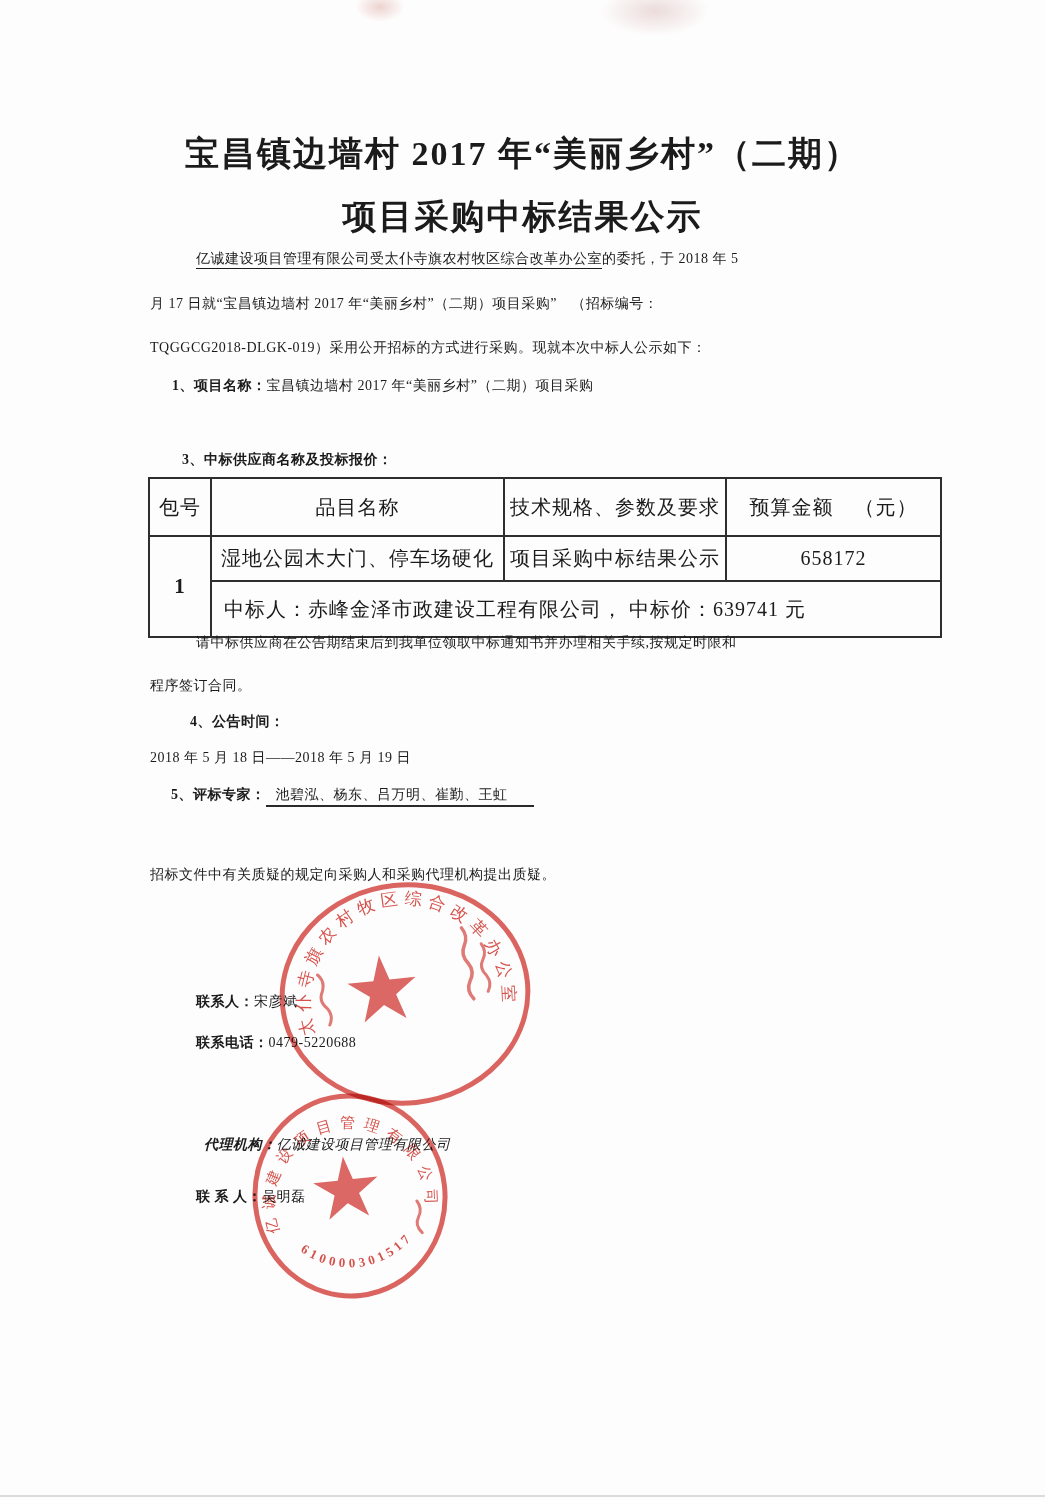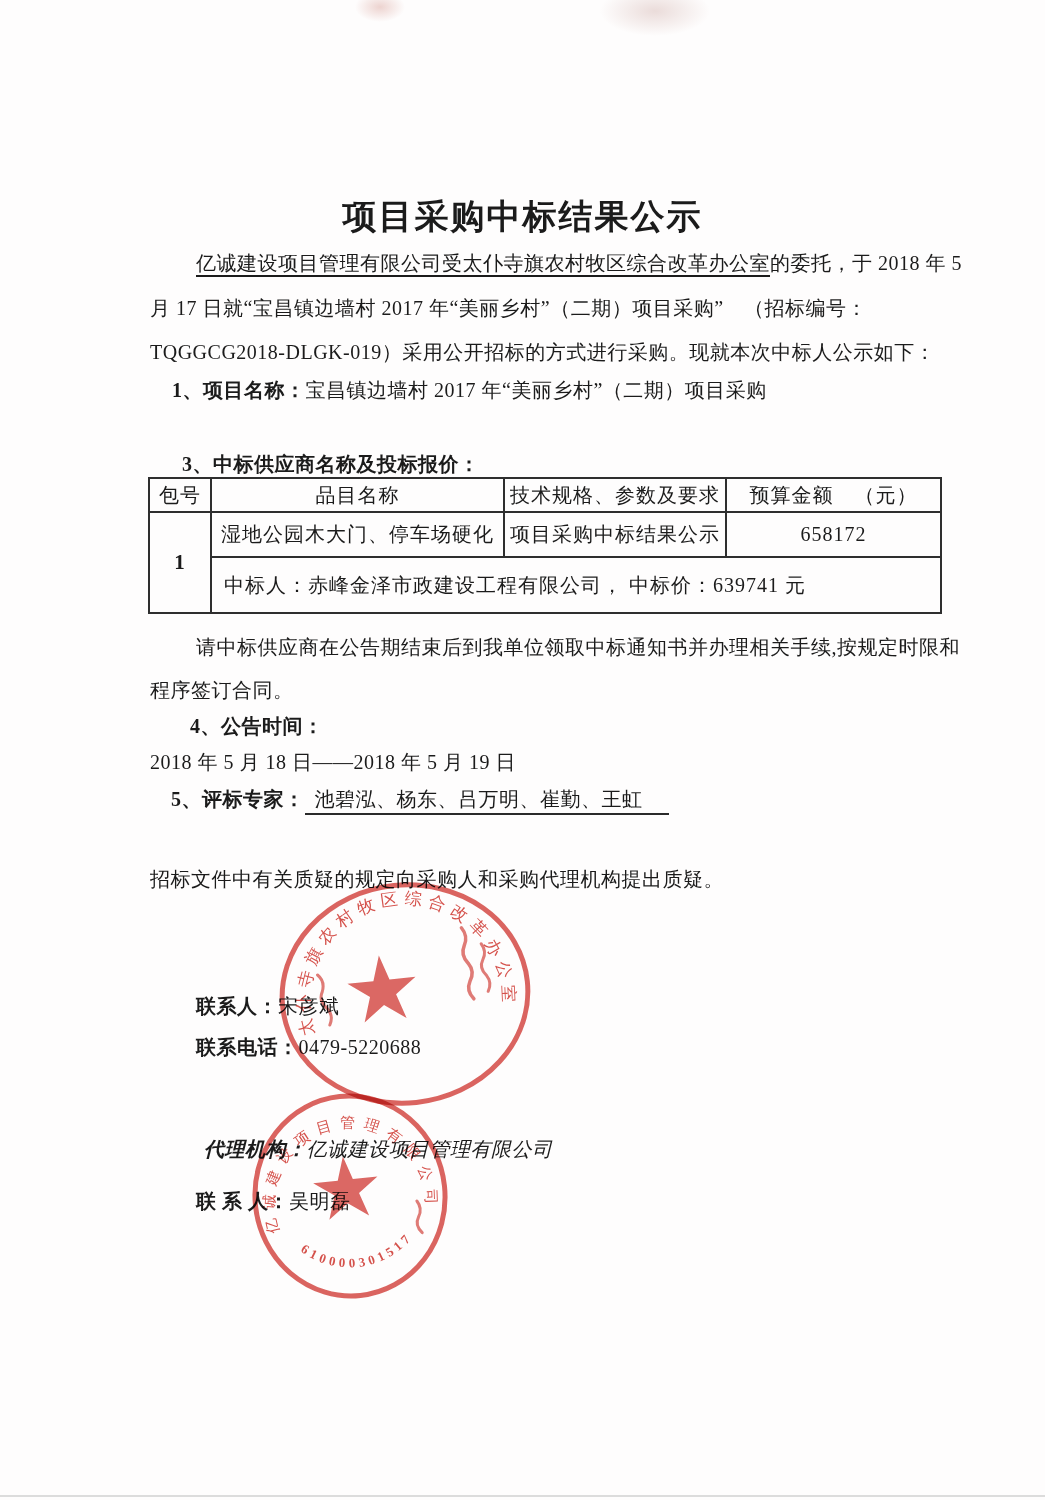--- a/index.html
+++ b/index.html
@@ -7,32 +7,32 @@
   body { background:#fff; font-family:"Liberation Serif","DejaVu Serif",serif; color:var(--ink); }
   .page { position:relative; width:1045px; height:1500px; background:#fefdfd; overflow:hidden; }
 
   .smudge { position:absolute; border-radius:50%; pointer-events:none; }
   .smudge-a { left:355px; top:-8px; width:50px; height:30px;
     background:radial-gradient(closest-side, rgba(216,160,152,.45), rgba(216,160,152,0)); }
   .smudge-b { left:600px; top:-14px; width:110px; height:50px;
     background:radial-gradient(closest-side, rgba(205,170,165,.40), rgba(205,170,165,0)); }
   .edge-bottom { position:absolute; left:0; right:0; bottom:3px; height:2px; background:#dcdcdc; }
 
-  .line { position:absolute; font-size:20px; white-space:nowrap; letter-spacing:.5px; }
+  .line { position:absolute; font-size:14px; white-space:nowrap; letter-spacing:.5px; }
   .title { position:absolute; left:0; width:100%; text-align:center;
            font-size:34px; font-weight:bold; letter-spacing:2px; white-space:nowrap; }
   .b { font-weight:bold; }
   .u { text-decoration:underline; text-underline-offset:5px; }
   .u2 { border-bottom:2px solid #2a2a2a; padding:0 26px 3px 10px; }
 
   table.bid { position:absolute; left:148px; top:477px; width:792px;
     border-collapse:collapse; table-layout:fixed; }
   table.bid th, table.bid td { border:2px solid #2e2e2e; text-align:center;
     font-size:20px; font-weight:normal; letter-spacing:1px; padding:2px; }
-  table.bid tr.hdr  { height:34px; }
+  table.bid tr.hdr  { height:58px; }
   table.bid tr.r1   { height:45px; }
   table.bid tr.r2   { height:56px;margin-top:44px; }
   table.bid td.winner { text-align:left; padding-left:12px; }
   table.bid td.pkg { font-weight:bold; font-size:21px; }
 
   .stamp { position:absolute; mix-blend-mode:multiply; opacity:.93; }
   .stamp .ring { fill:none; stroke:var(--stamp); stroke-width:5; opacity:.82; }
   .stamp .arc-text { fill:var(--stamp); opacity:.92; font-family:"Liberation Serif","DejaVu Serif",serif; }
   .stamp .arc-cn1 { font-size:17px; letter-spacing:6px; }
   .stamp .arc-cn2 { font-size:15px; letter-spacing:8px; }
@@ -41,20 +41,21 @@
   .stamp .squiggle { fill:none; stroke:var(--stamp); stroke-linecap:round; opacity:.7; }
 </style>
 </head>
 <body>
 
 <div class="page">
 
   <div class="smudge smudge-a"></div>
   <div class="smudge smudge-b"></div>
 
+  <div class="title" style="top:131px;">宝昌镇边墙村 2017 年“美丽乡村”（二期）</div>
   <div class="title" style="top:194px;">项目采购中标结果公示</div>
 
   <div class="line" style="left:196px; top:250px;"><span class="u">亿诚建设项目管理有限公司受太仆寺旗农村牧区综合改革办公室</span><span>的委托，于 2018 年 5</span></div>
   <div class="line" style="left:150px; top:295px;">月 17 日就“宝昌镇边墙村 2017 年“美丽乡村”（二期）项目采购”　（招标编号：</div>
   <div class="line" style="left:150px; top:339px;">TQGGCG2018-DLGK-019）采用公开招标的方式进行采购。现就本次中标人公示如下：</div>
 
   <div class="line" style="left:172px; top:377px;"><span class="b">1、项目名称：</span><span>宝昌镇边墙村 2017 年“美丽乡村”（二期）项目采购</span></div>
   <div class="line b" style="left:182px; top:451px;">3、中标供应商名称及投标报价：</div>
 
   <table class="bid">

